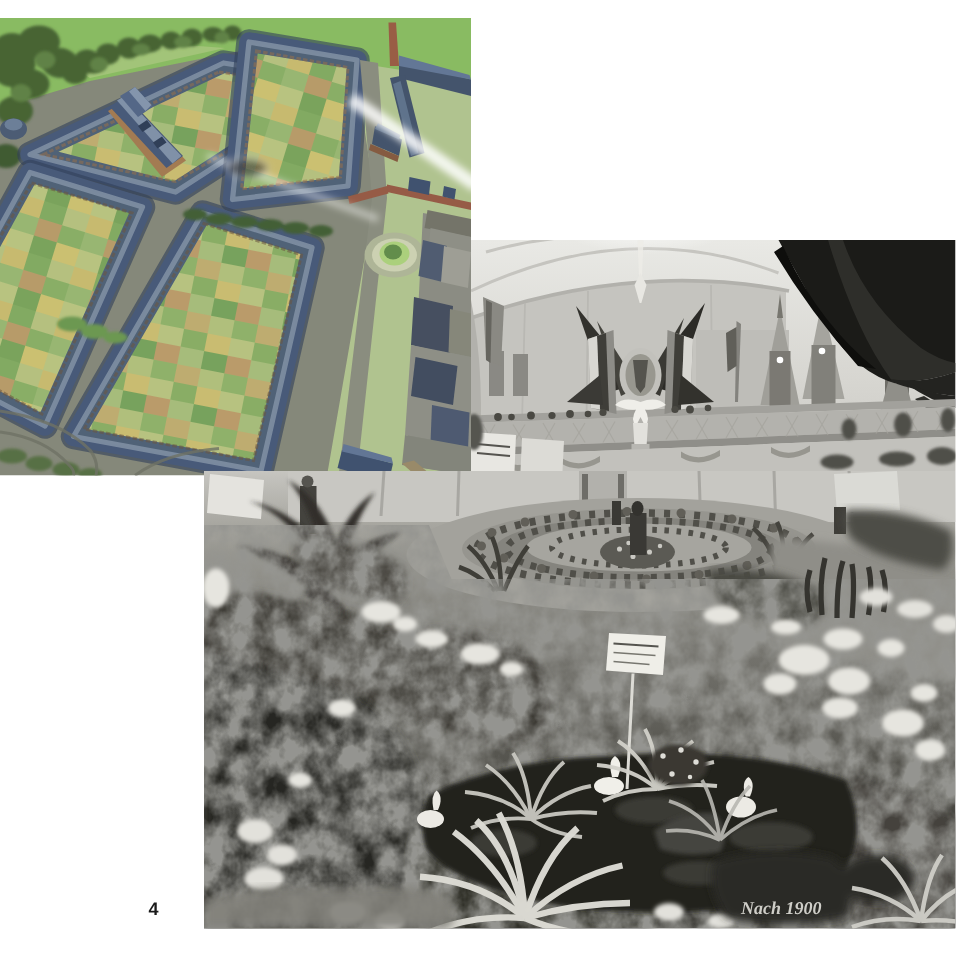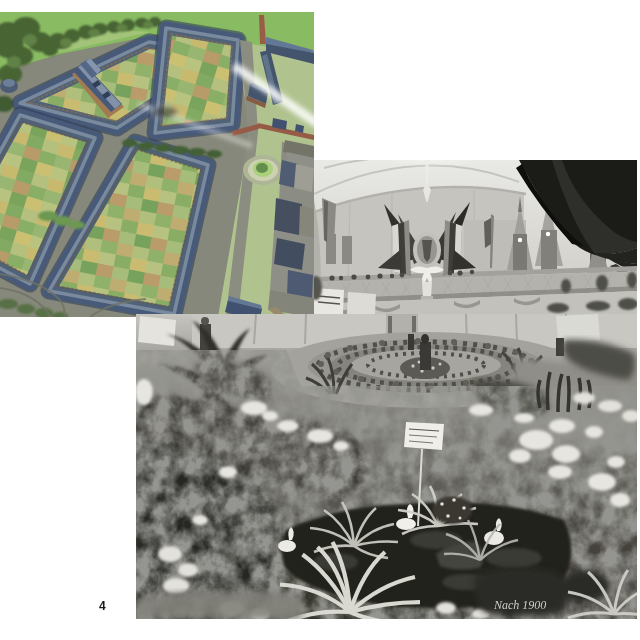--- a/index.html
+++ b/index.html
@@ -1,16 +1,16 @@
 <!DOCTYPE html>
 <html><head>
 <meta charset="utf-8">
 <style>
 html,body{margin:0;padding:0;background:#ffffff;width:640px;height:640px;overflow:hidden;font-family:"Liberation Sans",sans-serif;}
-.ph{position:absolute;}
+.ph{position:absolute;font-weight:bold;}
 #pa{filter:blur(0.4px) saturate(0.88);}
 #pb{filter:blur(0.35px);}
 #pc{filter:blur(0.35px);}
 #pnum{position:absolute;left:99px;top:599px;font-size:12px;font-weight:bold;color:#1a1a1a;}
 </style>
 </head>
 <body>
 
 <div id="pnum">4</div>
 

